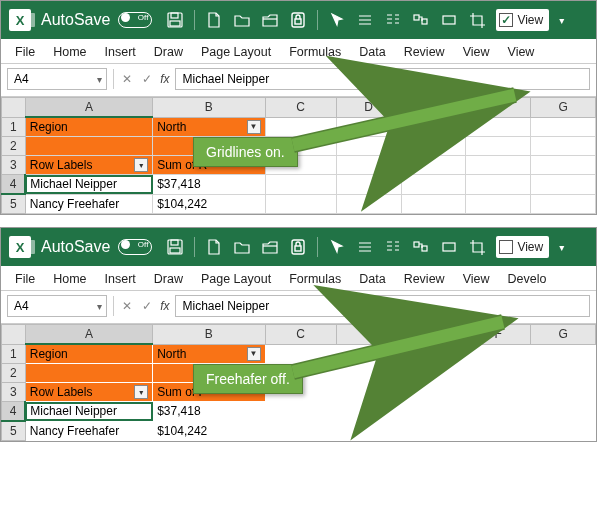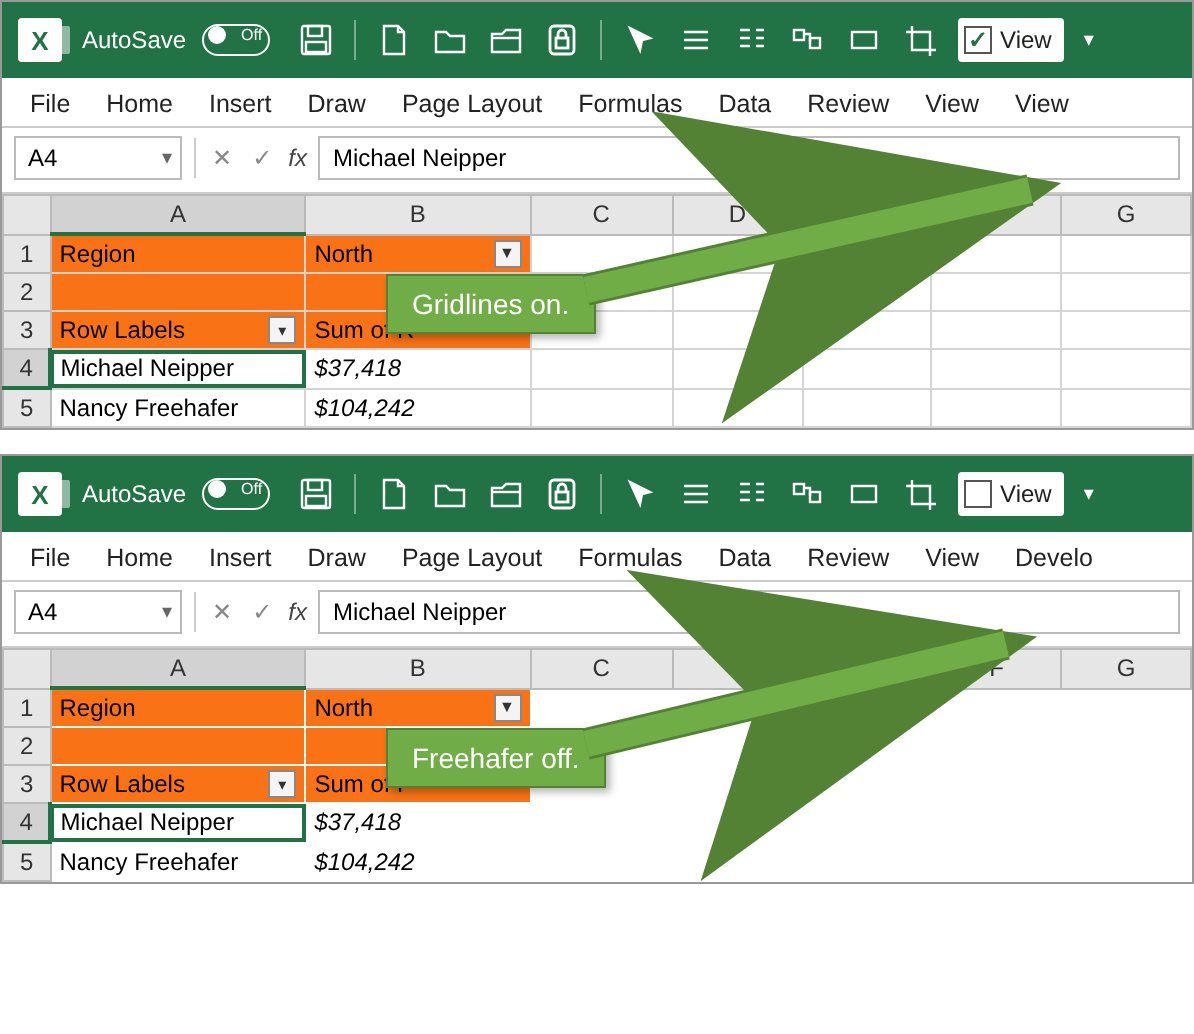--- a/index.html
+++ b/index.html
@@ -1,52 +1,52 @@
 <!DOCTYPE html>
 <html><head>
 <meta charset="utf-8">
 <style>
   * { box-sizing: border-box; }
   body { margin: 0; font-family: "Segoe UI", Arial, sans-serif; font-size: 12px; background: #fff; width: 597px; }
   .panel { border: 1px solid #999; background: #fff; }
   .ribbon { background: #217346; height: 38px; display: flex; align-items: center; padding: 0 8px; gap: 4px; }
   .excel-logo { width: 22px; height: 22px; background: #fff; border-radius: 2px; display: flex; align-items: center; justify-content: center; color: #217346; font-weight: bold; font-size: 13px; position: relative; }
   .excel-logo::after { content: ""; position: absolute; right: -4px; width: 8px; height: 14px; background: rgba(255,255,255,0.5); border-radius: 1px; }
-  .autosave-label { color: #fff; font-size: 12px; margin-left: 6px; }
+  .autosave-label { color: #fff; font-size: 16px; margin-left: 6px; }
   .toggle { width: 34px; height: 16px; border: 1px solid #fff; border-radius: 8px; display: inline-flex; align-items: flex-start; justify-content: flex-end; padding: 0 3px; color: #fff; font-size: 8px; margin-left: 4px; position: relative; }
   .toggle::before { content: ""; position: absolute; left: 2px; width: 9px; height: 9px; background: #fff; border-radius: 50%; }
   .qat { display: flex; align-items: center; gap: 10px; margin-left: 10px; flex: 1; color: #fff; }
   .qat-icon { width: 18px; height: 18px; display: flex; align-items: center; justify-content: center; stroke: #fff; fill: none; stroke-width: 1.2; }
   .qat-sep { width: 1px; height: 20px; background: rgba(255,255,255,0.4); }
   .view-chk { display: flex; align-items: center; background: #fff; color: #222; border-radius: 2px; height: 22px; padding: 0 6px 0 3px; gap: 4px; font-size: 12px; }
   .view-chk .box { width: 14px; height: 14px; border: 1px solid #555; display: flex; align-items: center; justify-content: center; }
   .view-chk.checked .box::after { content: "✓"; color: #217346; font-size: 12px; line-height: 1; font-weight: bold; }
   .chev { color: #fff; font-size: 10px; }
   .tabs { display: flex; gap: 18px; padding: 6px 14px 4px; color: #222; border-bottom: 1px solid #ccc; font-size: 12.5px; overflow: hidden; white-space: nowrap; }
   .fbar { display: flex; align-items: center; padding: 4px 6px 6px; gap: 6px; border-bottom: 1px solid #ccc; }
-  .namebox { width: 84px; height: 22px; border: 1px solid #bbb; display: flex; align-items: center; padding: 0 18px 0 6px; position: relative; font-size: 12px; }
+  .namebox { width: 100px; height: 22px; border: 1px solid #bbb; display: flex; align-items: center; padding: 0 18px 0 6px; position: relative; font-size: 12px; }
   .namebox::after { content: "▾"; position: absolute; right: 4px; color: #666; font-size: 10px; }
   .fbtn { color: #888; font-size: 12px; padding: 0 2px; }
   .fx { font-style: italic; color: #444; font-size: 12px; }
   .finput { flex: 1; height: 22px; border: 1px solid #bbb; padding: 0 6px; display: flex; align-items: center; font-size: 12px; }
   .grid-area { position: relative; }
   table.sheet { border-collapse: collapse; width: 100%; table-layout: fixed; }
   table.sheet th, table.sheet td { font-weight: normal; text-align: left; padding: 2px 4px; height: 18px; font-size: 12px; overflow: hidden; white-space: nowrap; }
   .glines th, .glines td { border: 1px solid #d4d4d4; }
   .noglines th, .noglines td { border: 1px solid transparent; }
   .hdr { background: #e6e6e6; text-align: center !important; color: #333; border: 1px solid #bbb !important; }
   .hdr.sel { background: #d2d2d2; border-bottom: 2px solid #217346 !important; }
   .rhdr.sel { background: #d2d2d2; border-right: 2px solid #217346 !important; }
   .corner { background: #e6e6e6; border: 1px solid #bbb !important; }
   .pivot { background: #f97316; }
   .bolder { font-weight: bold; }
   .filter-btn { float: right; width: 14px; height: 14px; border: 1px solid #888; background: #f4f4f4; display: inline-flex; align-items: center; justify-content: center; font-size: 8px; color: #333; }
   .selcell { outline: 2px solid #217346; outline-offset: -2px; position: relative; }
   .selcell::after { content: ""; position: absolute; right: -3px; bottom: -3px; width: 5px; height: 5px; background: #217346; }
-  .num { text-align: center; padding-right: 8px !important; font-style: italic; }
+  .num { text-align: center; padding-right: 8px !important; }
   .callout-wrap { position: absolute; pointer-events: none; }
   .callout-box { background: #70ad47; border: 1.5px solid #548235; color: #fff; padding: 6px 12px; font-size: 14px; box-shadow: 2px 2px 4px rgba(0,0,0,0.3); white-space: nowrap; }
   .arrow-svg { position: absolute; overflow: visible; }
 </style>
 </head>
 <body>
 
 <div class="panel" style="margin-bottom:12px;">
   <div class="ribbon">
     <div class="excel-logo">X</div>

